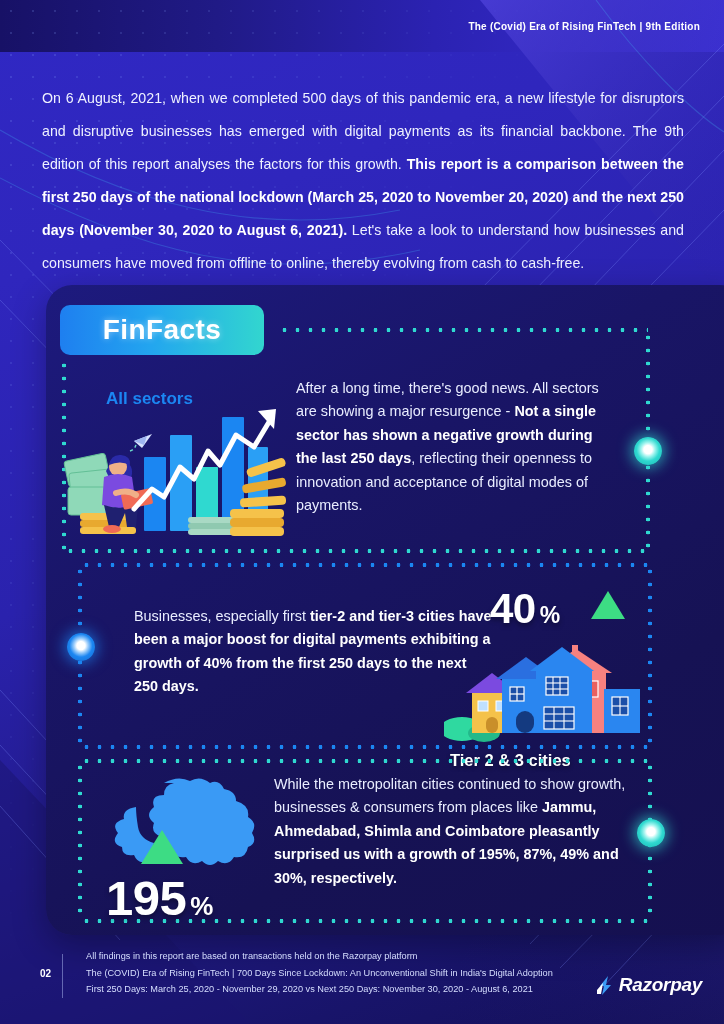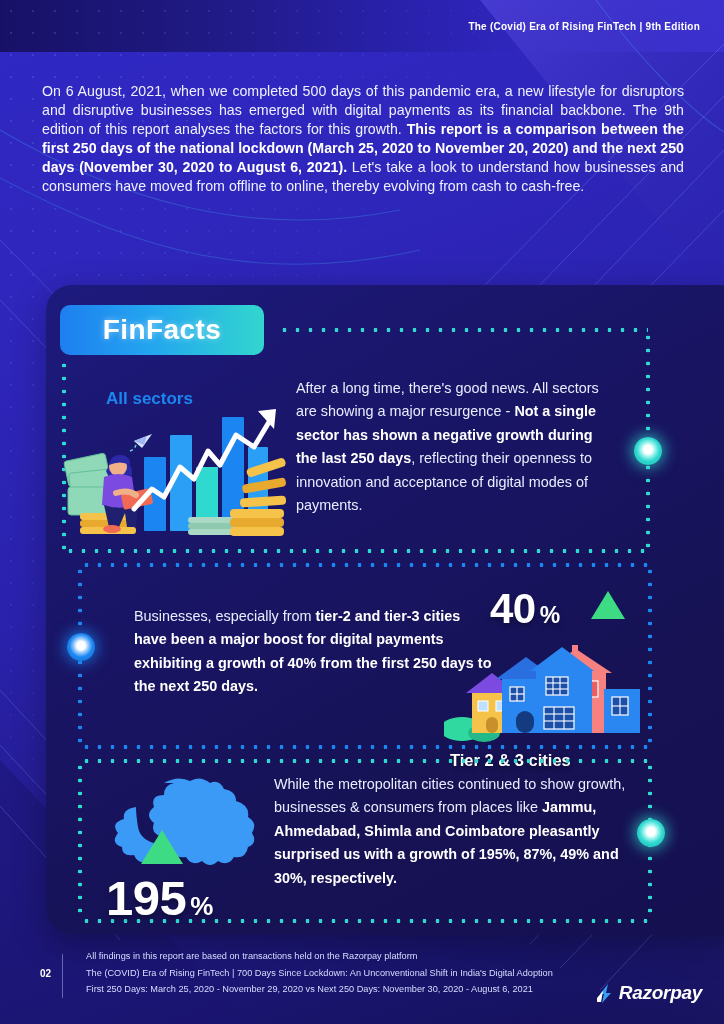--- a/index.html
+++ b/index.html
@@ -40,21 +40,21 @@
     z-index:5;
   }
   .header-title {
     color:#ffffff; font-size:10px; font-weight:bold; letter-spacing:.25px;
     white-space:nowrap;
   }
 
   
   .intro {
     position:absolute; left:42px; top:82px; width:642px;
-    color:#eef1ff; font-size:14.2px; line-height:19px;
+    color:#eef1ff; font-size:14.2px; line-height:33px;
     text-align:justify; z-index:5;
   }
   .intro b { color:#ffffff; font-weight:bold; }
 
   
   .card {
     position:absolute; left:46px; top:285px; width:700px; height:650px;
     background:linear-gradient(150deg,#1d1a7e 0%, #191566 35%, #161254 70%, #151050 100%);
     border-radius:26px;
     box-shadow:0 10px 34px rgba(0,0,0,.30);
@@ -146,21 +146,21 @@
   }
   .footer-rule {
     position:absolute; left:62px; top:18px; width:1px; height:44px;
     background:rgba(190,205,255,.45);
   }
   .footer-lines { position:absolute; left:86px; top:12px; }
   .footer-lines div {
     color:#d6deff; font-size:9.2px; line-height:16.5px; white-space:nowrap;
   }
   .logo {
-    position:absolute; right:22px; bottom:20px;
+    position:absolute; right:22px; bottom:28px;
     display:flex; align-items:flex-end; gap:4px;
   }
   .logo-mark { display:block; }
   .logo-text { color:#ffffff; font-size:19px; font-weight:bold; font-style:italic; letter-spacing:-.3px; }
 </style>
 </head>
 <body>
 
 <div class="page">
 
@@ -272,21 +272,21 @@
     </svg>
 
     <p class="fact-text" style="left:250px; top:92px; width:320px;"><span>After a long time, there's good news. All sectors are showing a major resurgence - </span><b>Not a single sector has shown a negative growth during the last 250 days</b><span>, reflecting their openness to innovation and acceptance of digital modes of payments.</span></p>
 
     <div class="dotline-h blue" style="left:34px; top:278px; width:570px;"></div>
     <div class="dotline-v blue" style="left:602px; top:280px; height:182px;"></div>
     <div class="dotline-h blue" style="left:34px; top:460px; width:570px;"></div>
     <div class="dotline-v blue" style="left:32px; top:280px; height:182px;"></div>
     <div class="node blue" style="left:21px; top:348px;"></div>
 
-    <p class="fact-text" style="left:88px; top:320px; width:360px;"><span>Businesses, especially from </span><b>tier-2 and tier-3 cities have been a major boost for digital payments exhibiting a growth of 40% from the first 250 days to the next 250 days.</b></p>
+    <p class="fact-text" style="left:88px; top:320px; width:360px;"><span>Businesses, especially first </span><b>tier-2 and tier-3 cities have been a major boost for digital payments exhibiting a growth of 40% from the first 250 days to the next 250 days.</b></p>
 
     <div class="metric" style="left:444px; top:300px;">
       <span class="num">40</span>
       <span class="pct">%</span>
     </div>
     <div class="tri-up small" style="left:545px; top:306px;"></div>
 
     <svg style="position:absolute; left:398px; top:348px;" width="200" height="110" viewBox="0 0 200 110">
 
       <ellipse cx="18" cy="96" rx="22" ry="12" fill="#2fd9a0"></ellipse>

